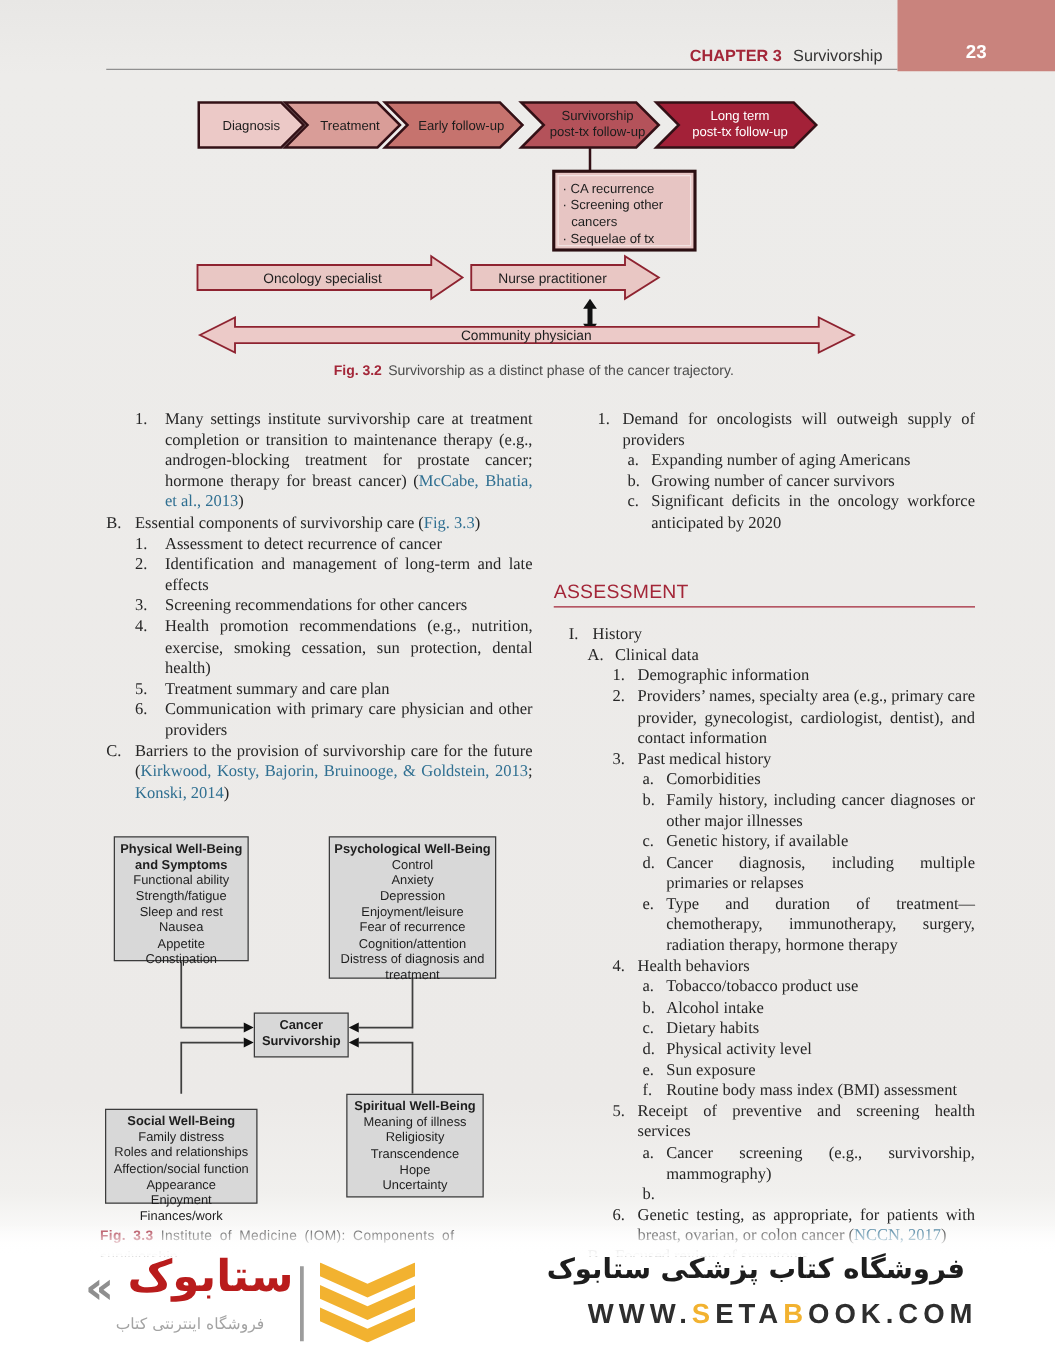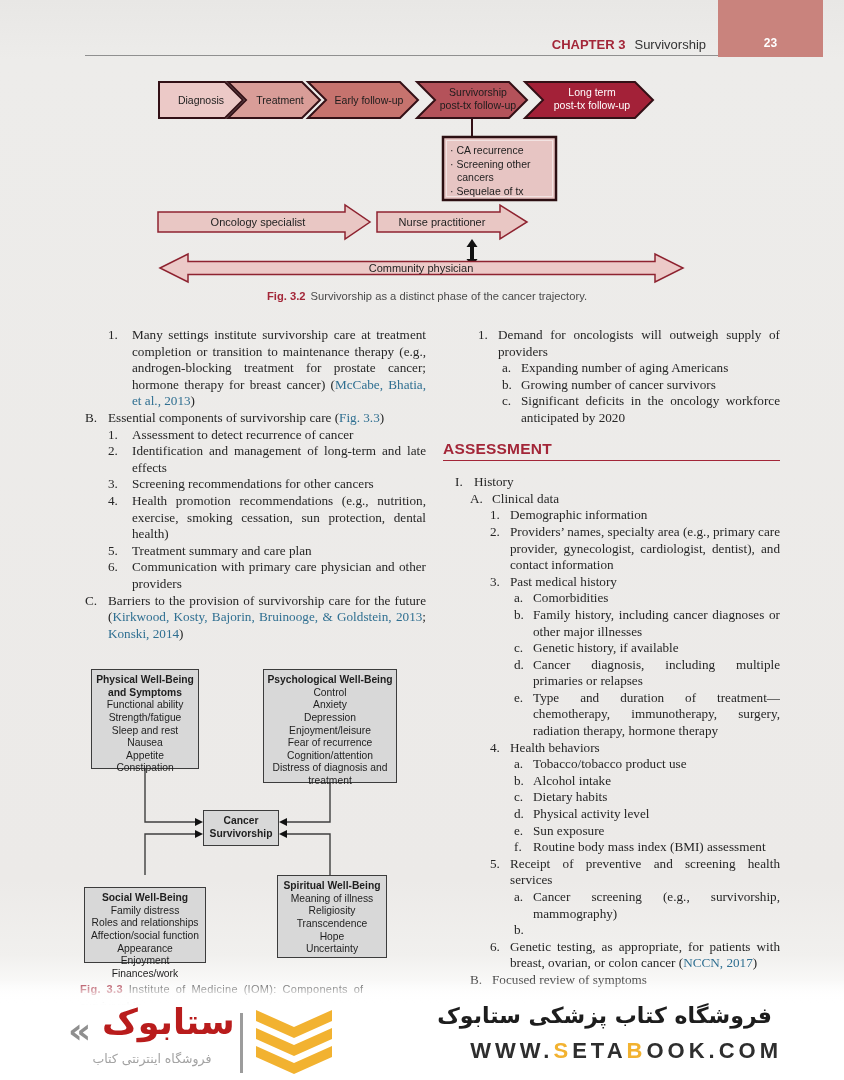--- a/index.html
+++ b/index.html
@@ -3,43 +3,43 @@
 <meta charset="utf-8">
 <style>
   html,body{margin:0;padding:0;background:#fff;}
   .page{position:relative;width:844px;height:1080px;overflow:hidden;
         font-family:"Liberation Serif",serif;color:#262626;
         background:linear-gradient(180deg,#e8e7e5 0px,#edecea 60px,#eceae8 880px,#f1f0ee 955px,#ffffff 1003px,#ffffff 1080px);}
   
   .hdr-text{position:absolute;top:37px;right:138px;font-family:"Liberation Sans",sans-serif;font-size:13px;color:#333;white-space:nowrap;}
   .hdr-text .chap{color:#a32638;font-weight:bold;margin-right:9px;}
   .hdr-rule{position:absolute;top:55px;left:85px;width:633px;height:1px;background:#909090;}
-  .page-tab{position:absolute;top:0;left:718px;width:105px;height:57px;background:#c9837d;
+  .page-tab{position:absolute;top:0;left:718px;width:126px;height:57px;background:#c9837d;
             display:flex;align-items:flex-end;justify-content:center;box-sizing:border-box;padding-bottom:7px;
-            font-family:"Liberation Sans",sans-serif;font-weight:bold;font-size:12px;color:#fff;}
+            font-family:"Liberation Sans",sans-serif;font-weight:bold;font-size:15px;color:#fff;}
   
   .fig32{position:absolute;left:140px;top:75px;width:560px;height:235px;}
   
   .col{position:absolute;top:327px;font-size:13.2px;line-height:16.6px;}
   .col-left{left:85px;width:341px;}
   .col-right{left:443px;width:337px;}
   .li{display:flex;margin:0;}
   .mk{flex:0 0 23px;}
   .tx{flex:1;text-align:justify;}
   .lv0{padding-left:0;}      .lv0>.mk{flex-basis:23px;}
   .lv1{padding-left:23px;}   .lv1>.mk{flex-basis:24px;}
   .rv0{padding-left:12px;}   .rv0>.mk{flex-basis:19px;}
   .rv1{padding-left:27px;}   .rv1>.mk{flex-basis:22px;}
   .rv2{padding-left:47px;}   .rv2>.mk{flex-basis:20px;}
   .rv3{padding-left:71px;}   .rv3>.mk{flex-basis:19px;}
   .rt1{padding-left:35px;}   .rt1>.mk{flex-basis:20px;}
   .rt2{padding-left:59px;}   .rt2>.mk{flex-basis:19px;}
   .ref{color:#2f6f91;text-decoration:none;cursor:pointer;}
-  .h-assess{font-family:"Liberation Sans",sans-serif;font-weight:bold;font-size:15.5px;color:#a32638;
-            border-bottom:1.5px solid #a32638;padding-bottom:3px;margin:14px 0 13px 0;letter-spacing:.2px;}
+  .h-assess{font-family:"Liberation Sans",sans-serif;font-weight:normal;font-size:15.5px;color:#a32638;
+            border-bottom:1.5px solid #a32638;padding-bottom:3px;margin:39px 0 13px 0;letter-spacing:.2px;}
   .half-fade{opacity:.85;}
   
   .fig33{position:relative;margin:20px 0 0 -5px;width:322px;height:312px;font-family:"Liberation Sans",sans-serif;}
   .f33svg{position:absolute;left:0;top:0;width:322px;height:312px;}
   .f33box{position:absolute;background:#d8d8d8;border:1px solid #3c3c3c;box-sizing:border-box;
           font-size:10.3px;line-height:12.6px;text-align:center;color:#1e1e1e;padding-top:4px;}
   .f33box b{display:block;font-weight:bold;}
   .f33i{display:block;}
   .f33center{border-width:1.3px;}
   .fig33cap{margin:7px 0 0 -5px;width:330px;font-family:"Liberation Sans",sans-serif;font-size:11px;color:#3f3f3f;letter-spacing:.3px;word-spacing:2.5px;}

